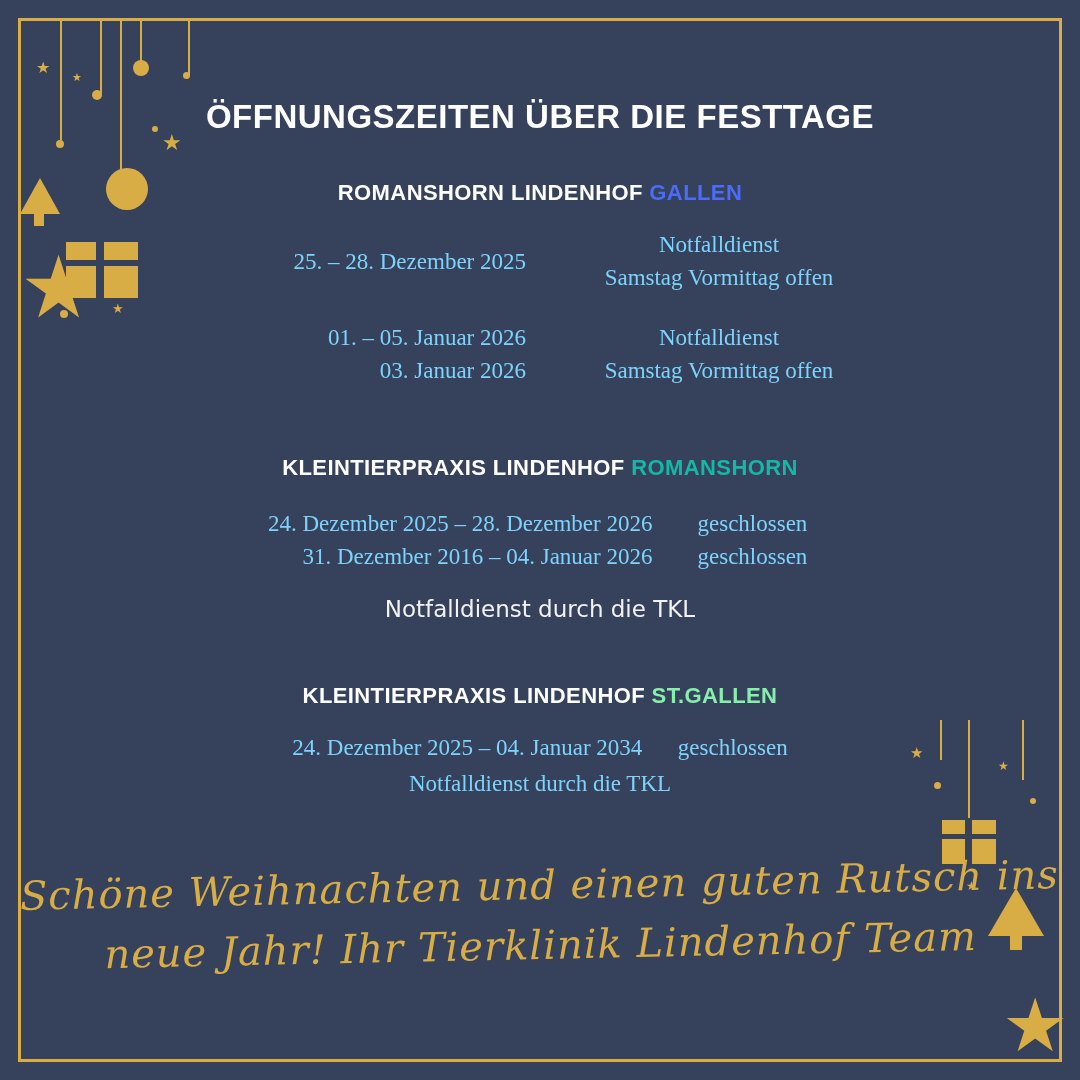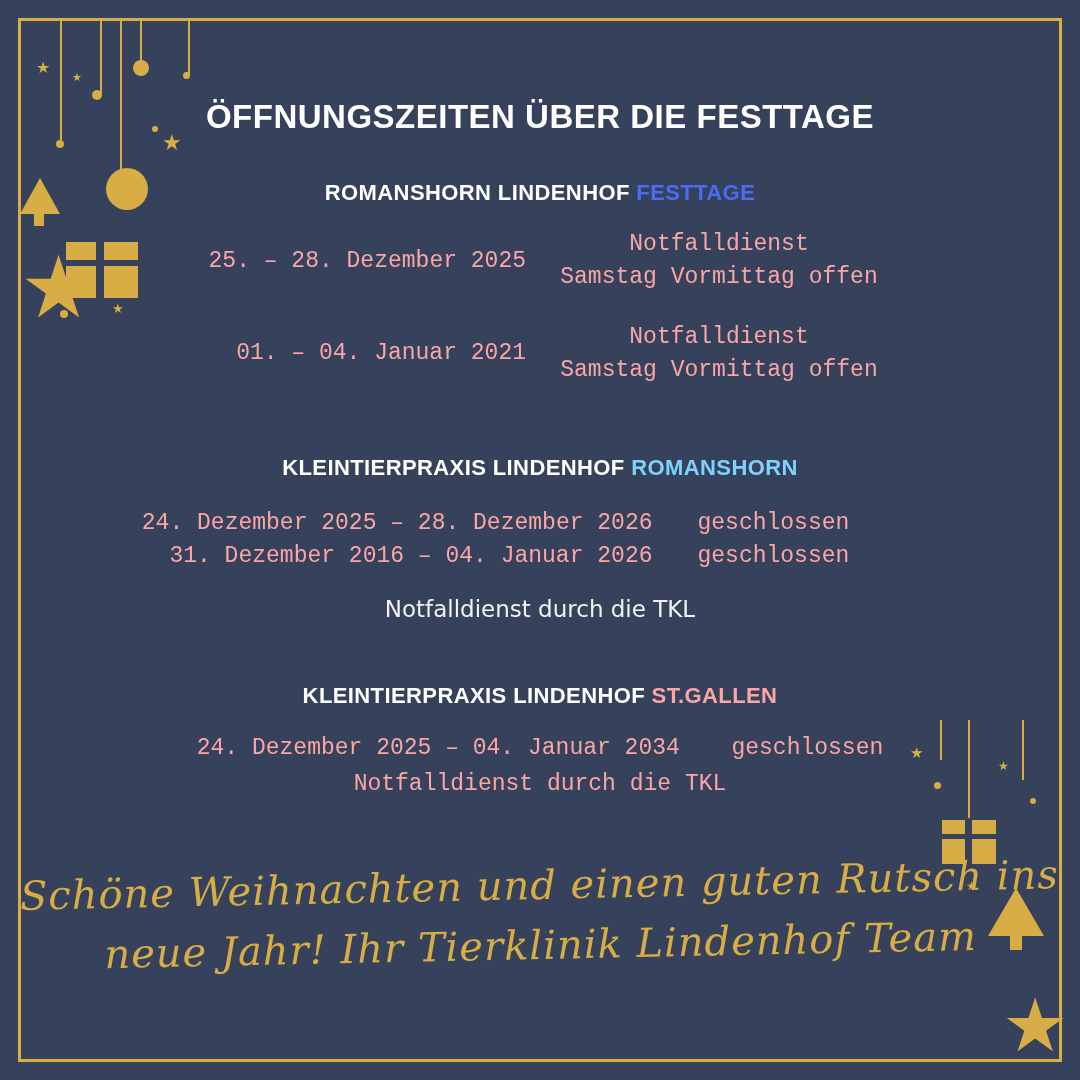--- a/index.html
+++ b/index.html
@@ -108,24 +108,24 @@
     font-size: 22px;
     letter-spacing: 0.4px;
     color: #ffffff;
   }
   .sec-head .accent {
     font-weight: bold;
   }
 
   .rows {
     margin-top: 18px;
-    font-family: Liberation Mono, monospace;
+    font-family: Liberation Serif, serif;
     font-weight: normal;
     font-size: 23px;
-    color: #fca5a5;
+    color: #7dd3fc;
   }
   .row {
     display: flex;
     justify-content: center;
     line-height: 1.45;
     gap: 11px;
   }
   .row .dates {
     text-align: right;
   }
@@ -246,72 +246,73 @@
 
     <div class="tree" style="left:108px; top:168px; border-left-width:28px; border-right-width:28px; border-bottom-width:48px;"></div>
     <div class="gift" style="left:130px; top:216px; width:12px; height:14px;"></div>
   </div>
 
   <div class="main-title">ÖFFNUNGSZEITEN ÜBER DIE FESTTAGE</div>
 
   <div class="section" id="sec-oberegg" style="top:180px;">
     <div class="sec-head">
       <span>ROMANSHORN LINDENHOF</span>
-      <span class="accent" style="color:#4a6cf7;">FESTTAGE</span>
+      <span class="accent" style="color:#4a6cf7;">GALLEN</span>
     </div>
 
     <div class="rows">
       <div class="pair">
         <div class="dcol">
           <div class="line">25. – 28. Dezember 2025</div>
         </div>
         <div class="ncol">
           <div class="line">Notfalldienst</div>
           <div class="line">Samstag Vormittag offen</div>
         </div>
       </div>
     </div>
 
     <div class="rows" style="margin-top:26px;">
       <div class="pair">
         <div class="dcol">
-          <div class="line">01. – 04. Januar 2021</div>
+          <div class="line">01. – 05. Januar 2026</div>
+          <div class="line">03. Januar 2026</div>
         </div>
         <div class="ncol">
           <div class="line">Notfalldienst</div>
           <div class="line">Samstag Vormittag offen</div>
         </div>
       </div>
     </div>
   </div>
 
   <div class="section" id="sec-romanshorn" style="top:455px;">
     <div class="sec-head">
       <span>KLEINTIERPRAXIS LINDENHOF</span>
-      <span class="accent" style="color:#7dd3fc;">ROMANSHORN</span>
+      <span class="accent" style="color:#14b8a6;">ROMANSHORN</span>
     </div>
 
     <div class="rows" style="margin-top:26px;">
       <div class="row">
         <div class="dcol dates">24. Dezember 2025 – 28. Dezember 2026</div>
         <div class="ncol note">geschlossen</div>
       </div>
       <div class="row">
         <div class="dcol dates">31. Dezember 2016 – 04. Januar 2026</div>
         <div class="ncol note">geschlossen</div>
       </div>
     </div>
 
     <div class="centered-note">Notfalldienst durch die TKL</div>
   </div>
 
   <div class="section" id="sec-stgallen" style="top:683px;">
     <div class="sec-head">
       <span>KLEINTIERPRAXIS LINDENHOF</span>
-      <span class="accent" style="color:#fca5a5;">ST.GALLEN</span>
+      <span class="accent" style="color:#86efac;">ST.GALLEN</span>
     </div>
 
     <div class="rows" style="margin-top:26px;">
       <div class="onerow">
         <span>24. Dezember 2025 – 04. Januar 2034</span>
         <span class="gap"></span>
         <span>geschlossen</span>
       </div>
       <div class="onerow" style="margin-top:10px;">Notfalldienst durch die TKL</div>
     </div>

